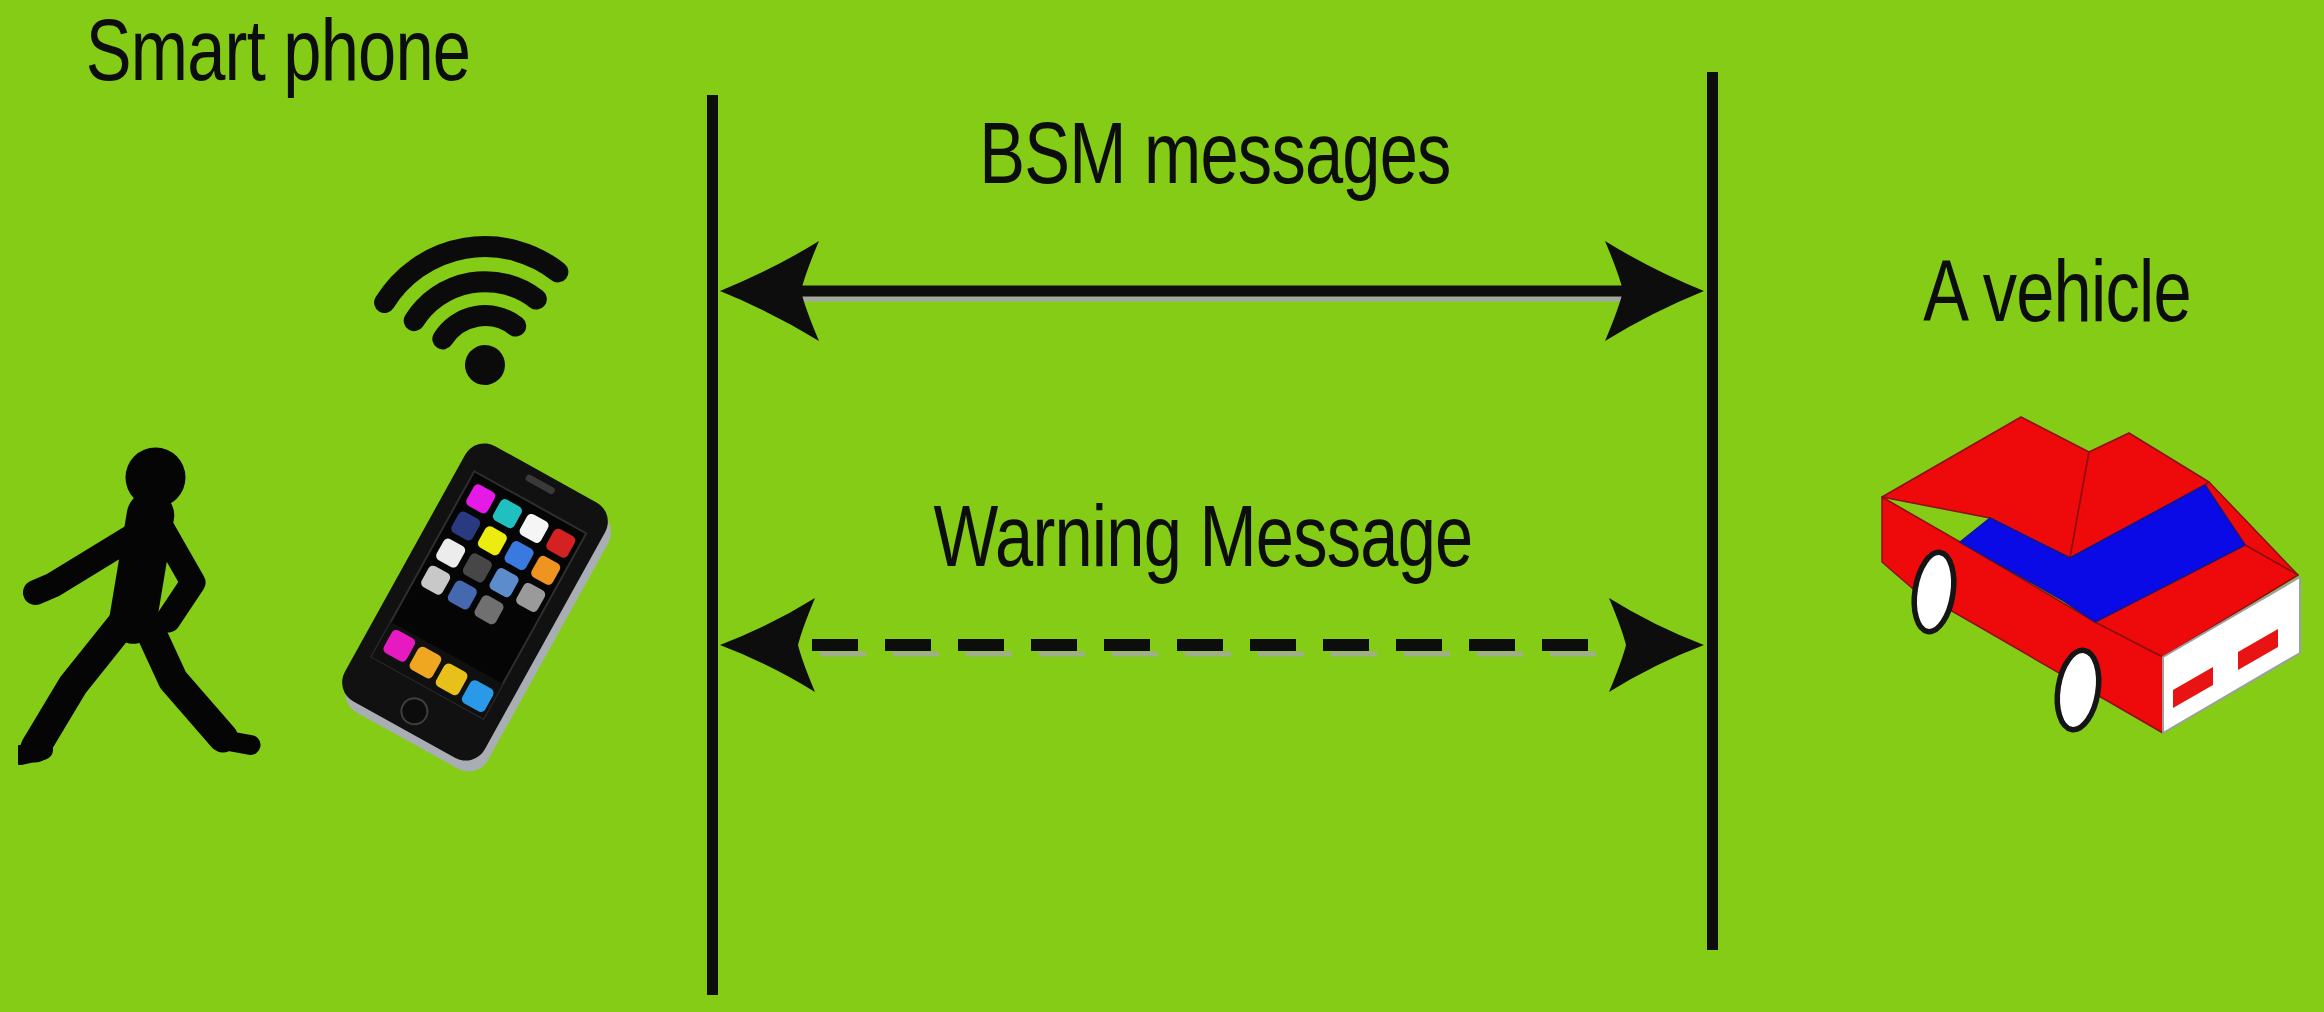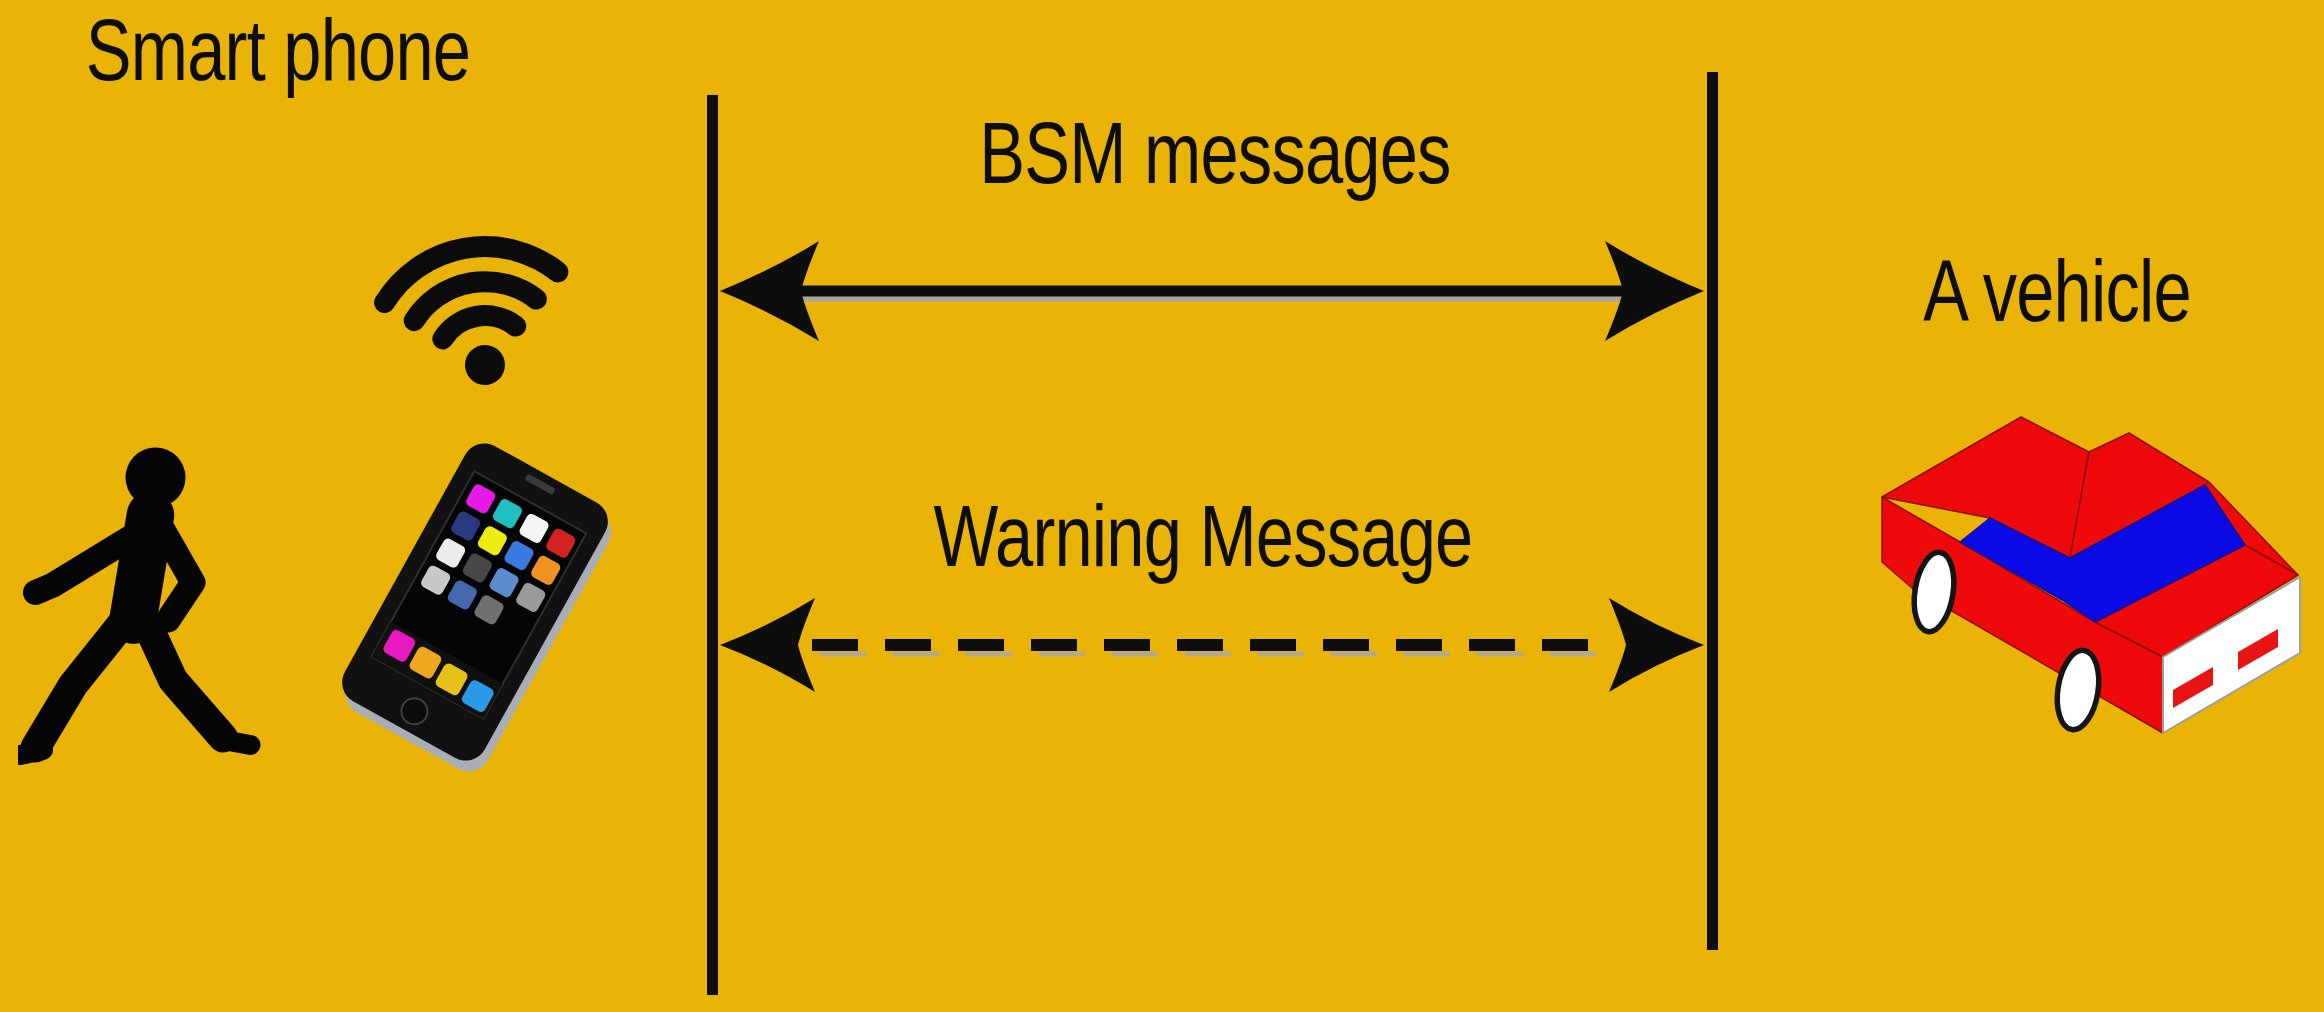--- a/index.html
+++ b/index.html
@@ -1,19 +1,19 @@
 <!DOCTYPE html>
 <html><head>
 <meta charset="utf-8">
 <style>
   html,body{margin:0;padding:0;background:#ffffff;}
   #canvas{
     position:relative;
     width:2324px;height:1012px;
-    background:#eab308;
+    background:#84cc16;
     overflow:hidden;
     font-family:"Liberation Sans",sans-serif;
   }
   .label{
     position:absolute;
     font-size:88px;
     line-height:1;
     color:#0d0d0d;
     white-space:nowrap;
     transform:translateX(-50%) scaleX(0.78);

